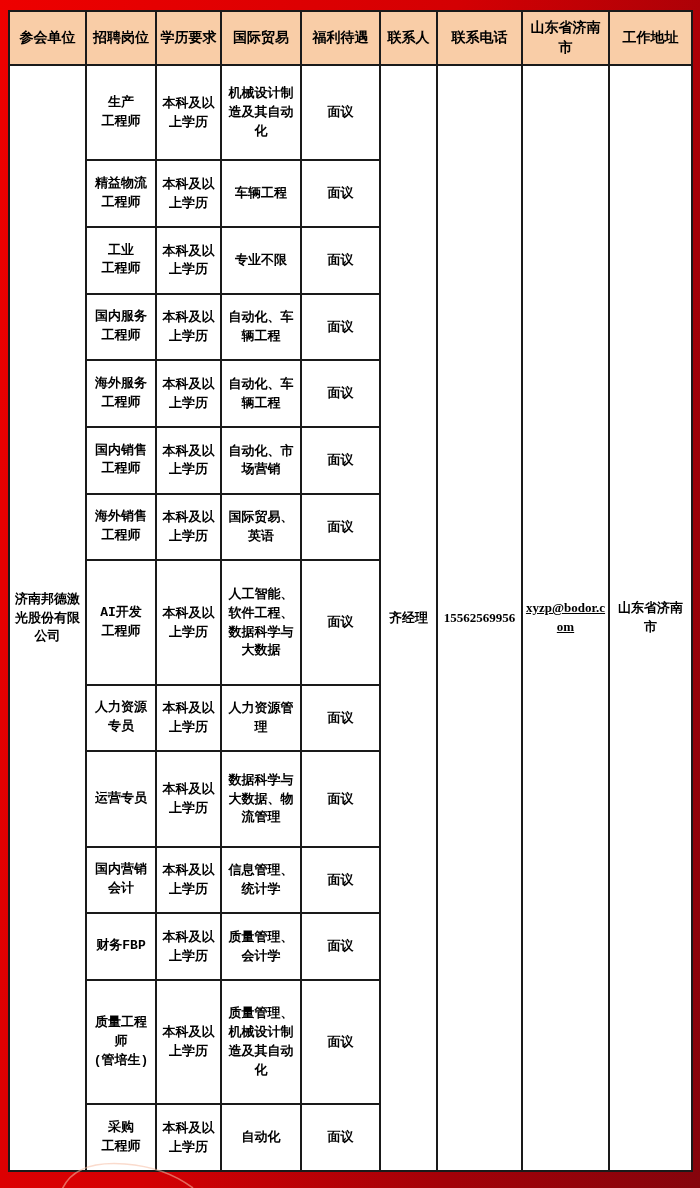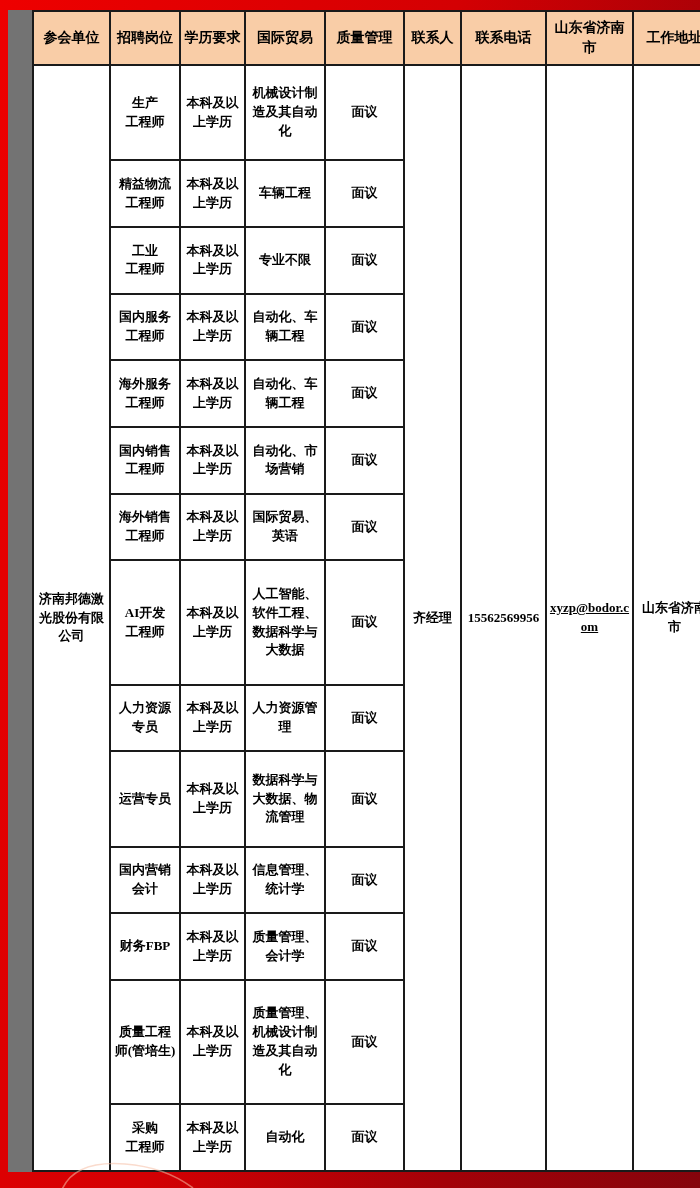--- a/index.html
+++ b/index.html
@@ -12,43 +12,42 @@
   }
   html,body{margin:0;padding:0;}
   body{
     width:700px;height:1188px;position:relative;overflow:hidden;
     background:linear-gradient(105deg,var(--frame_red_bright) 0%,var(--frame_red_mid) 45%,#a30108 75%,var(--frame_red_dark) 100%);
     font-family:"Liberation Serif","DejaVu Serif",serif;
     color:var(--text_color);
   }
   .table-wrap{
     position:absolute;left:8px;top:10px;right:9px;bottom:16px;
-    background:#737373;
-    padding-left:24px;
+    background:#0c4a6e;
   }
   table{
     width:100%;height:100%;
     border-collapse:collapse;table-layout:fixed;
     background:#ffffff;
   }
   th,td{
     border:2px solid var(--border_color);
     text-align:center;vertical-align:middle;
     font-weight:bold;
     padding:2px;
     line-height:1.45;
     overflow:hidden;
   }
   th{
     background:var(--header_bg);
     height:48px;
     font-size:14px;
   }
   td{font-size:13px;}
-  td.pos{white-space:pre-line;word-break:keep-all;}
+  td.pos{white-space:pre-line;word-break:keep-all;font-family:Liberation Mono, monospace;}
   td.major,td.edu,td.company{word-break:break-all;}
   td.email{word-break:break-all;font-size:13px;text-decoration:underline;}
   td.phone{font-size:13px;letter-spacing:0;font-family:Liberation Serif, serif;}
   .swoosh{
     position:absolute;left:55px;bottom:-4px;width:140px;height:34px;
     pointer-events:none;opacity:.55;
   }
 </style>
 </head>
 <body>
@@ -65,21 +64,21 @@
       <col style="width:85px">
         <col style="width:87px">
         <col style="width:83px">
     </colgroup>
     <thead>
       <tr>
         <th>参会单位</th>
         <th>招聘岗位</th>
         <th>学历要求</th>
         <th>国际贸易</th>
-        <th>质量管理</th>
+        <th>福利待遇</th>
         <th>联系人</th>
         <th>联系电话</th>
         <th>山东省济南市</th>
         <th>工作地址</th>
       </tr>
     </thead>
     <tbody id="tbody">
         <tr>
     <td class="company" rowspan="14">济南邦德激光股份有限公司</td>
     <td class="pos">生产

